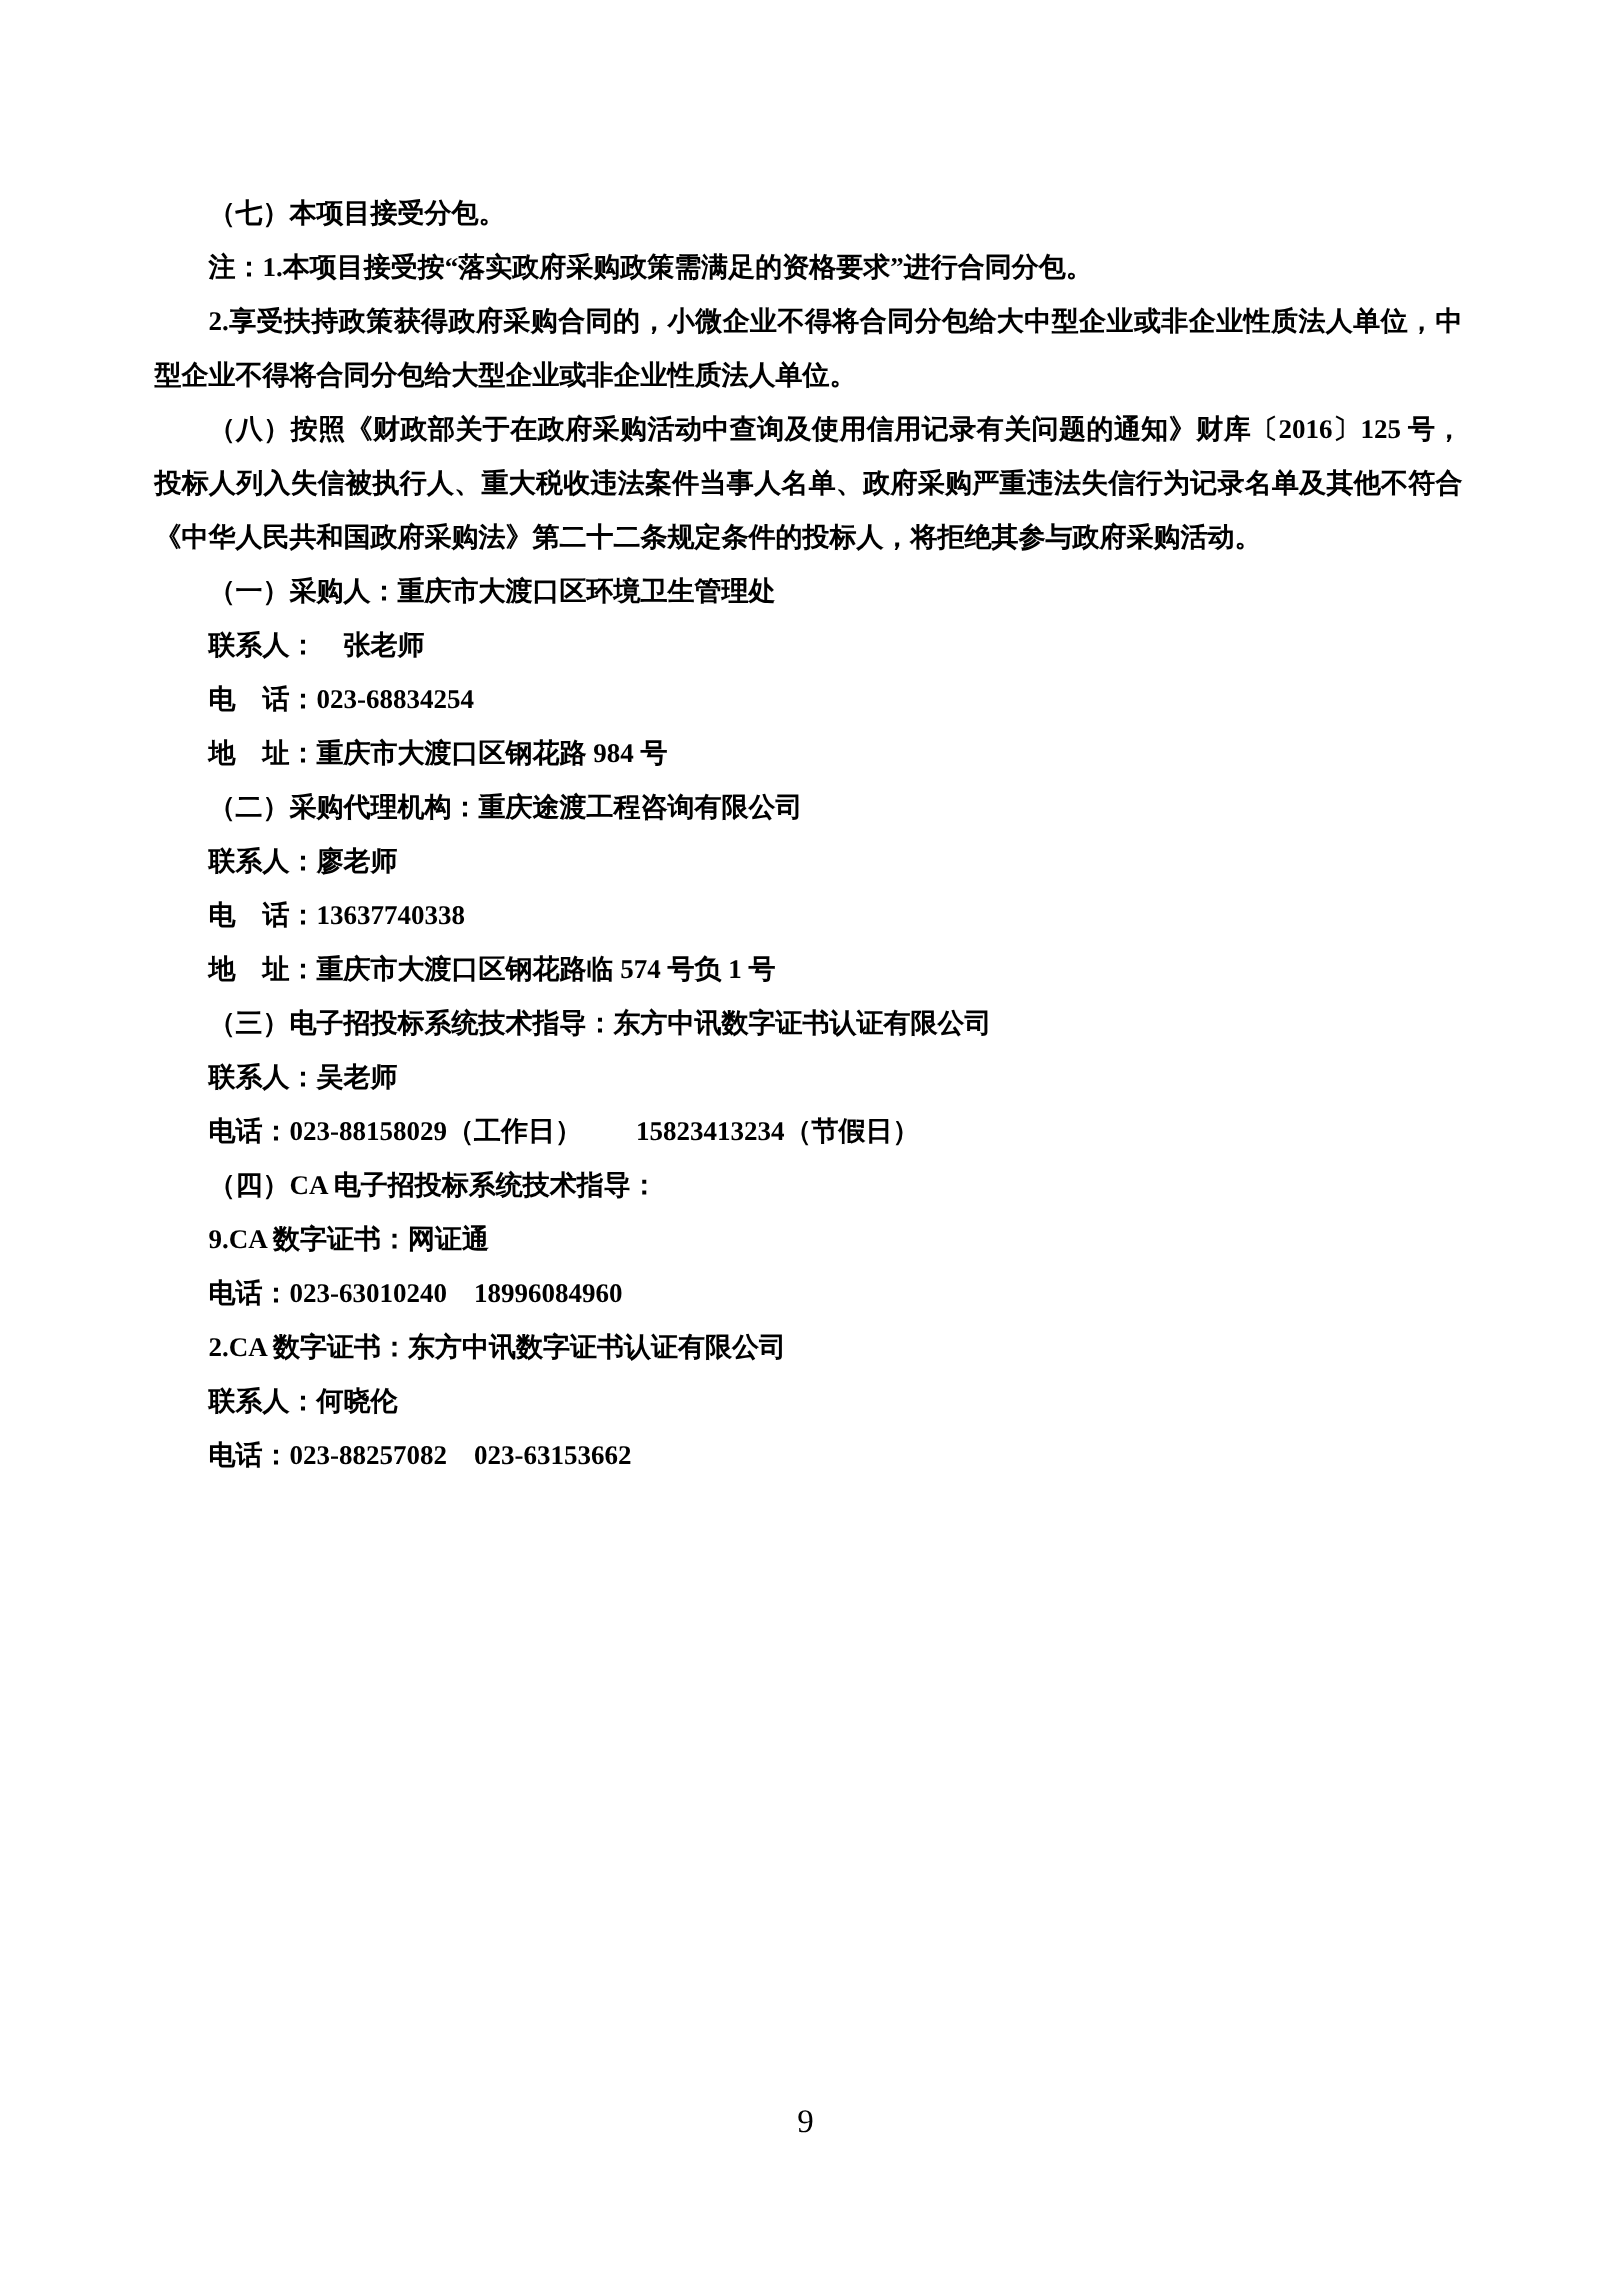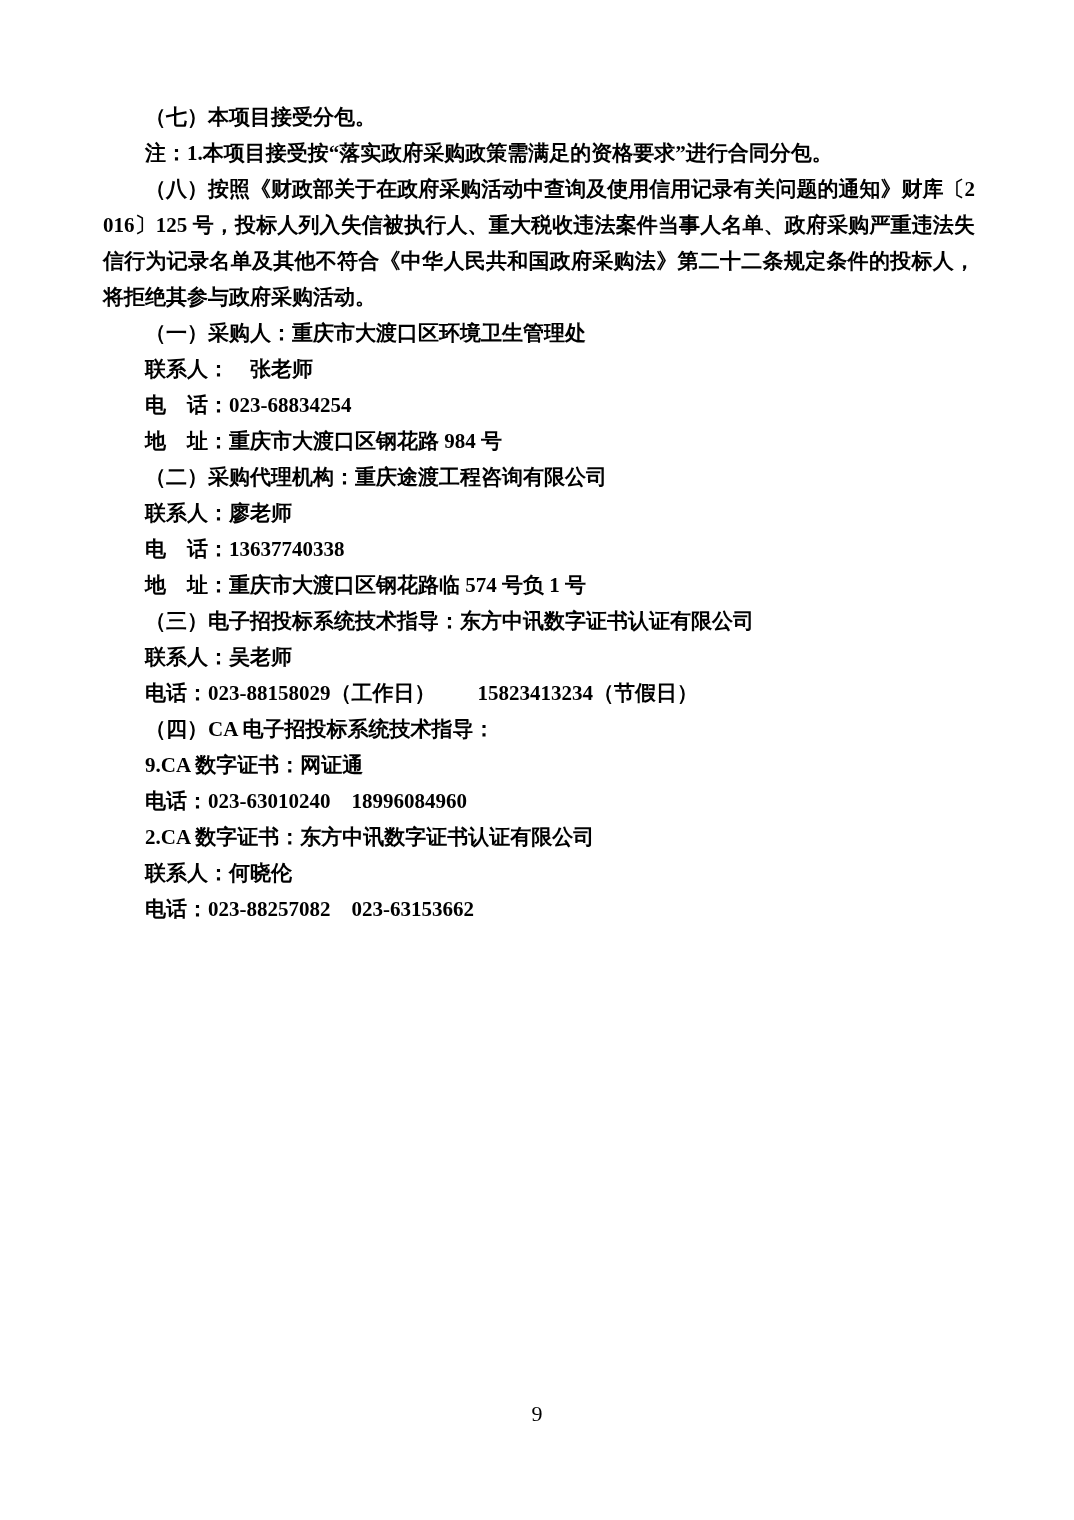--- a/index.html
+++ b/index.html
@@ -12,23 +12,23 @@
     width: 1074px;
     height: 1520px;
     background: #ffffff;
     color: #000000;
     font-family: "Liberation Serif", "DejaVu Serif", serif;
     overflow: hidden;
   }
   .content {
     position: absolute;
     left: 103px;
-    top: 99px;
+    top: 124px;
     width: 872px;
-    font-size: 21px;
+    font-size: 18px;
     line-height: 36px;
   }
   .para {
     margin: 0;
     text-align: justify;
     text-indent: 2em;
     word-break: break-all;
     white-space: pre-wrap;
     font-weight: bold;
   }
@@ -45,20 +45,21 @@
     line-height: 28px;
   }
 </style>
 </head>
 <body>
 
 <div class="page">
   <div class="content">
     <p class="para b">（七）本项目接受分包。</p>
     <p class="para b">注：1.本项目接受按“落实政府采购政策需满足的资格要求”进行合同分包。</p>
+    <p class="para b">2.享受扶持政策获得政府采购合同的，小微企业不得将合同分包给大中型企业或非企业性质法人单位，中型企业不得将合同分包给大型企业或非企业性质法人单位。</p>
     <p class="para">（八）按照《财政部关于在政府采购活动中查询及使用信用记录有关问题的通知》财库〔2016〕125 号，投标人列入失信被执行人、重大税收违法案件当事人名单、政府采购严重违法失信行为记录名单及其他不符合《中华人民共和国政府采购法》第二十二条规定条件的投标人，将拒绝其参与政府采购活动。</p>
     <p class="para">（一）采购人：重庆市大渡口区环境卫生管理处</p>
     <p class="para">联系人：　张老师</p>
     <p class="para">电　话：023-68834254</p>
     <p class="para">地　址：重庆市大渡口区钢花路 984 号</p>
     <p class="para">（二）采购代理机构：重庆途渡工程咨询有限公司</p>
     <p class="para">联系人：廖老师</p>
     <p class="para">电　话：13637740338</p>
     <p class="para">地　址：重庆市大渡口区钢花路临 574 号负 1 号</p>
     <p class="para">（三）电子招投标系统技术指导：东方中讯数字证书认证有限公司</p>

